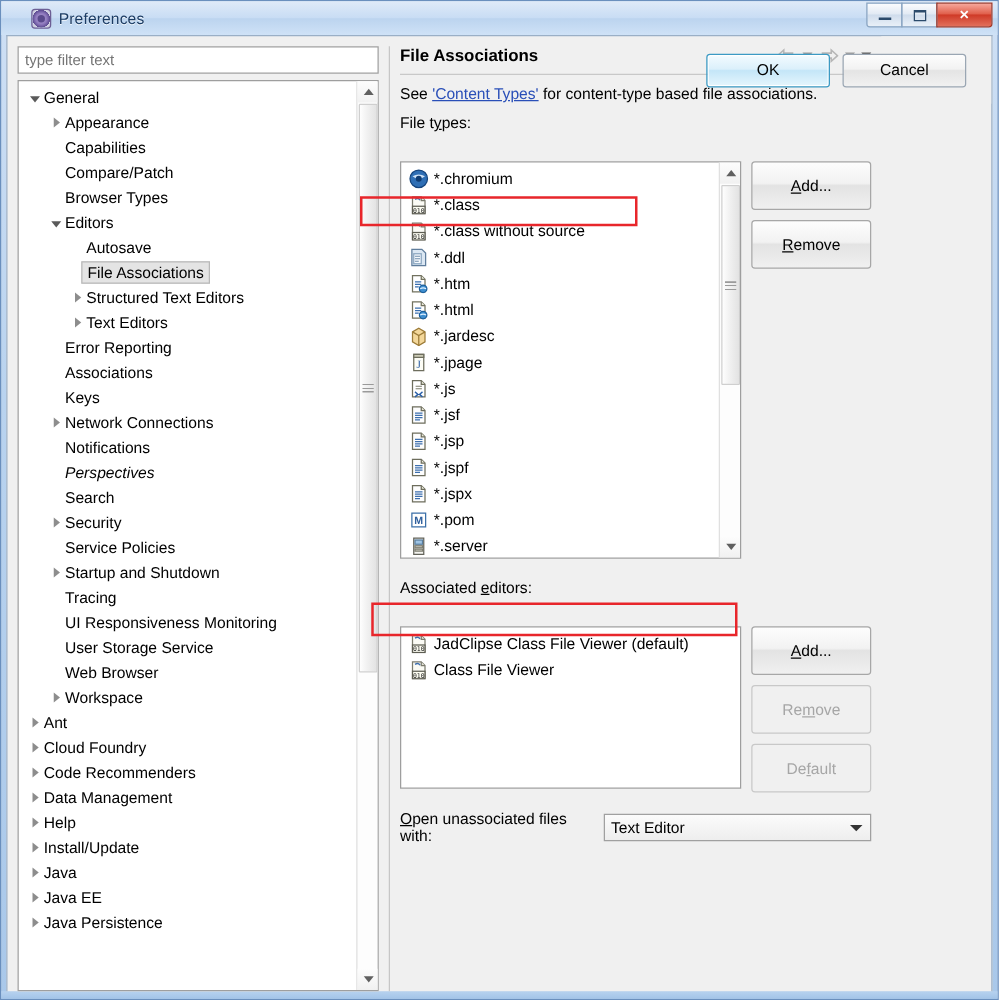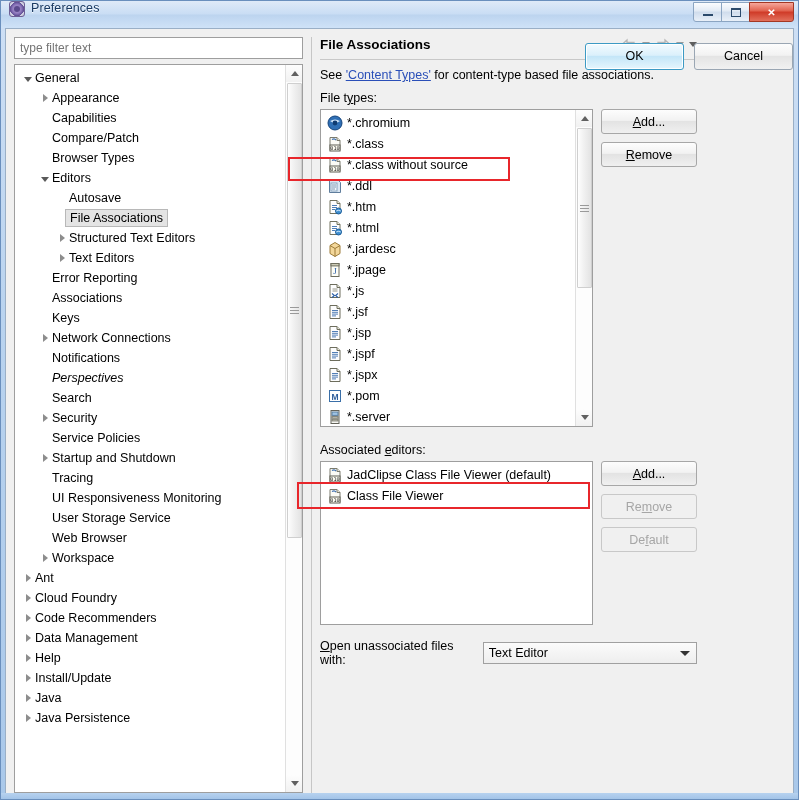--- a/index.html
+++ b/index.html
@@ -21,22 +21,22 @@
     background: linear-gradient(180deg,#cfe0f5 0%, #b9d3ef 40%, #a9c8ea 100%);
     border: 1px solid #6a8fbd;
     display: flex; flex-direction: column;
   }
 
   
   #titlebar {
     height: 27px;
     flex: 0 0 27px;
     position: relative;
-    display: flex; 
-    padding-left: 8px;
+    display: flex; align-items: center;
+    padding-left: 24px;
     background: linear-gradient(180deg,#dfeaf8 0%, #c9ddf4 48%, #bcd4ef 52%, #cfe2f7 100%);
   }
   #title-icon {
     width: 16px; height: 16px; margin-right: 6px;
     border-radius: 3px;
     background: radial-gradient(circle at 50% 50%, #b9a8d8 0%, #8e79bd 45%, #5d4b91 70%, #d9d9e8 72%, #b8b8cc 100%);
     border: 1px solid #6d5f95;
     position: relative; flex: 0 0 auto;
   }
   #title-icon::after {
@@ -216,47 +216,47 @@
     border-left: 4px solid transparent;
     border-right: 4px solid transparent;
   }
   .nav-chev.dark { border-top-color: #5e5e5e; }
 
   #see-line { font-size: 12.5px; margin-bottom: 9px; }
   #see-link { color: #2a4fb8; text-decoration: underline; cursor: pointer; }
   .field-label { font-size: 12.5px; margin-bottom: 4px; }
   .field-label u { text-decoration: underline; }
 
-  .list-row { display: flex; gap: 8px; }
+  .list-row { display: flex; gap: 8px; margin-top: 20px; }
   .listbox {
     border: 1px solid #9e9e9e;
     background: #fff;
     position: relative;
     overflow: hidden;
     flex: 1 1 auto;
     min-width: 0;
   }
   #filetypes-list { height: 318px; }
-  #editors-list  { height: 164px; }
+  #editors-list  { height: 130px; }
   .list-inner {
     position: absolute; left:0; top:0; right: 18px; bottom: 0;
     padding: 2px 0 0 0;
     overflow: hidden;
   }
   .list-item {
     height: 21px;
     display: flex; align-items: center;
     padding-left: 6px;
     font-size: 12.5px;
     white-space: nowrap;
   }
   .list-item .ic { margin-right: 4px; flex: 0 0 auto; display:flex; }
   .btn-col { width: 96px; flex: 0 0 96px; display: flex; flex-direction: column; gap: 8px; }
   .btn {
-    height: 25px;
+    height: 39px;
     border: 1px solid #a7a7a7;
     border-radius: 3px;
     background: linear-gradient(180deg,#fdfdfd 0%,#f2f2f2 45%,#e3e3e3 50%,#f0f0f0 100%);
     font-family: "Liberation Sans", sans-serif;
     font-size: 12.5px;
     color: #000;
     cursor: pointer;
     display: flex; align-items: center; justify-content: center;
   }
   .btn.disabled { color: #a6a6a6; background: #f0f0f0; border-color: #c8c8c8; cursor: default; }
@@ -305,21 +305,21 @@
     width: 22px; height: 22px; border-radius: 50%;
     border: 1px solid #9b9b9b;
     background: linear-gradient(180deg,#fcfcfc,#e6e6e6);
     display: flex; align-items: center; justify-content: center;
     font-size: 13px; color: #555; margin-right: 10px;
     cursor: pointer;
   }
   .round-icon.gear {
     background: radial-gradient(circle at 50% 50%, #9c9c9c 0%, #8f8f8f 32%, #e4e4e4 34%, #d2d2d2 100%);
   }
-  #footer-btns { position: absolute; right: 0; display: flex; gap: 10px; }
+  #footer-btns { position: absolute; right: 20px; display: flex; gap: 10px; }
   .dlg-btn {
     width: 99px; height: 27px;
     border: 1px solid #9aa6b3;
     border-radius: 3px;
     font-family: "Liberation Sans", sans-serif;
     font-size: 12.5px;
     display: flex; align-items: center; justify-content: center;
     background: linear-gradient(180deg,#fdfdfd 0%,#f2f2f2 45%,#e4e4e4 50%,#f1f1f1 100%);
     cursor: pointer;
   }
@@ -488,20 +488,24 @@
                 <span class="twisty collapsed"></span>
                 <span class="tree-label">Help</span>
               </div>
               <div class="tree-item" style="padding-left: 6px;">
                 <span class="twisty collapsed"></span>
                 <span class="tree-label">Install/Update</span>
               </div>
               <div class="tree-item" style="padding-left: 6px;">
                 <span class="twisty collapsed"></span>
                 <span class="tree-label">Java</span>
+              </div>
+              <div class="tree-item" style="padding-left: 6px;">
+                <span class="twisty collapsed"></span>
+                <span class="tree-label">Java EE</span>
               </div>
               <div class="tree-item" style="padding-left: 6px;">
                 <span class="twisty collapsed"></span>
                 <span class="tree-label">Java Persistence</span>
               </div>
             </div>
           <div class="vscroll">
             <div class="sb-arrow up"></div>
             <div class="sb-thumb" style="top:18px;height:455px;">
               <div class="sb-grip"></div>

